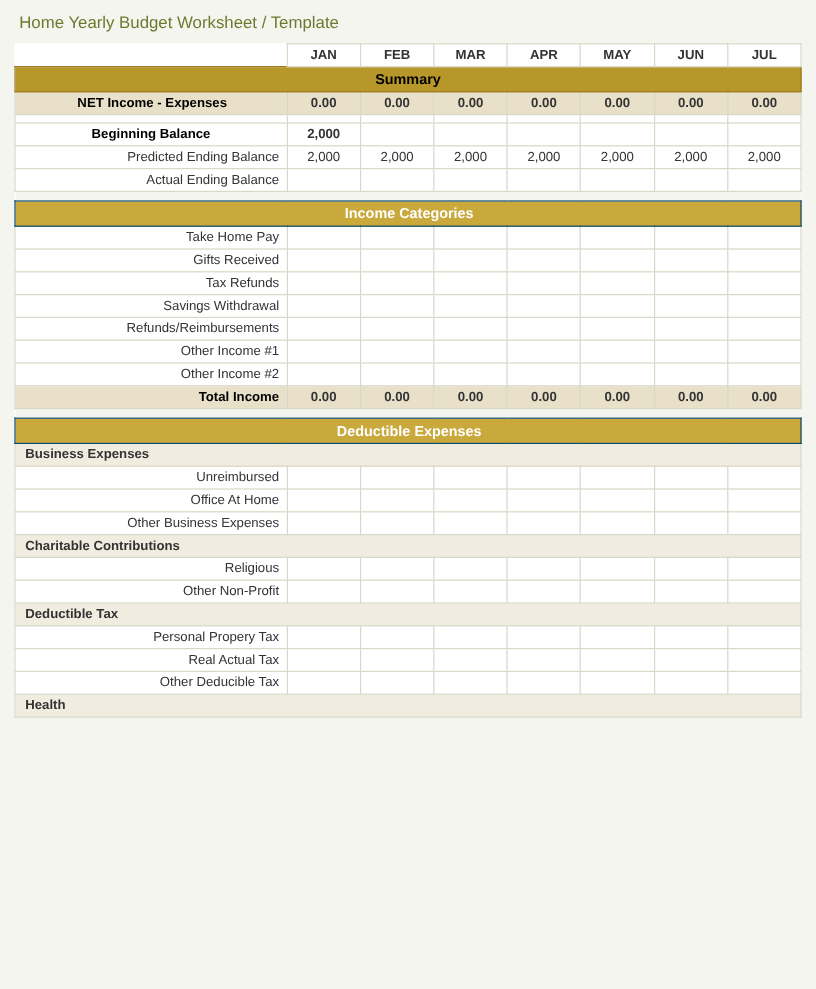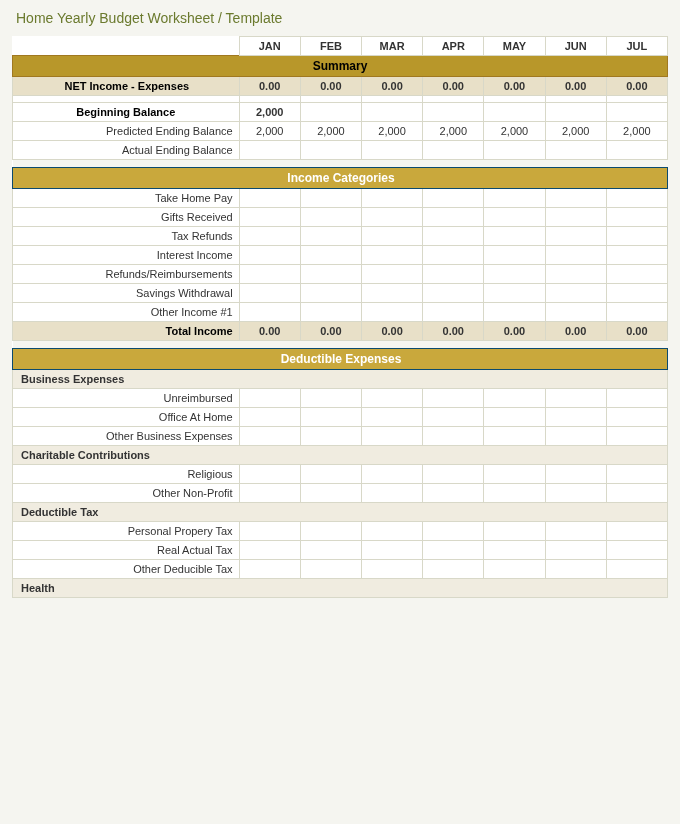--- a/index.html
+++ b/index.html
@@ -250,51 +250,51 @@
         <td class="label-cell col-label">Tax Refunds</td>
         <td></td>
           <td></td>
           <td></td>
         <td></td>
           <td></td>
           <td></td>
           <td></td>
       </tr>
       <tr class="data-row">
-        <td class="label-cell col-label">Interest Income</td>
+        <td class="label-cell col-label">Savings Withdrawal</td>
         <td></td>
           <td></td>
           <td></td>
         <td></td>
           <td></td>
           <td></td>
           <td></td>
       </tr>
       <tr class="data-row">
         <td class="label-cell col-label">Refunds/Reimbursements</td>
         <td></td>
           <td></td>
           <td></td>
         <td></td>
           <td></td>
           <td></td>
           <td></td>
       </tr>
       <tr class="data-row">
-        <td class="label-cell col-label">Savings Withdrawal</td>
-        <td></td>
-          <td></td>
-          <td></td>
-        <td></td>
-          <td></td>
-          <td></td>
-          <td></td>
-      </tr>
-      <tr class="data-row">
         <td class="label-cell col-label">Other Income #1</td>
+        <td></td>
+          <td></td>
+          <td></td>
+        <td></td>
+          <td></td>
+          <td></td>
+          <td></td>
+      </tr>
+      <tr class="data-row">
+        <td class="label-cell col-label">Other Income #2</td>
         <td></td>
           <td></td>
           <td></td>
         <td></td>
           <td></td>
           <td></td>
           <td></td>
       </tr>
 
       <tr class="total-row">

